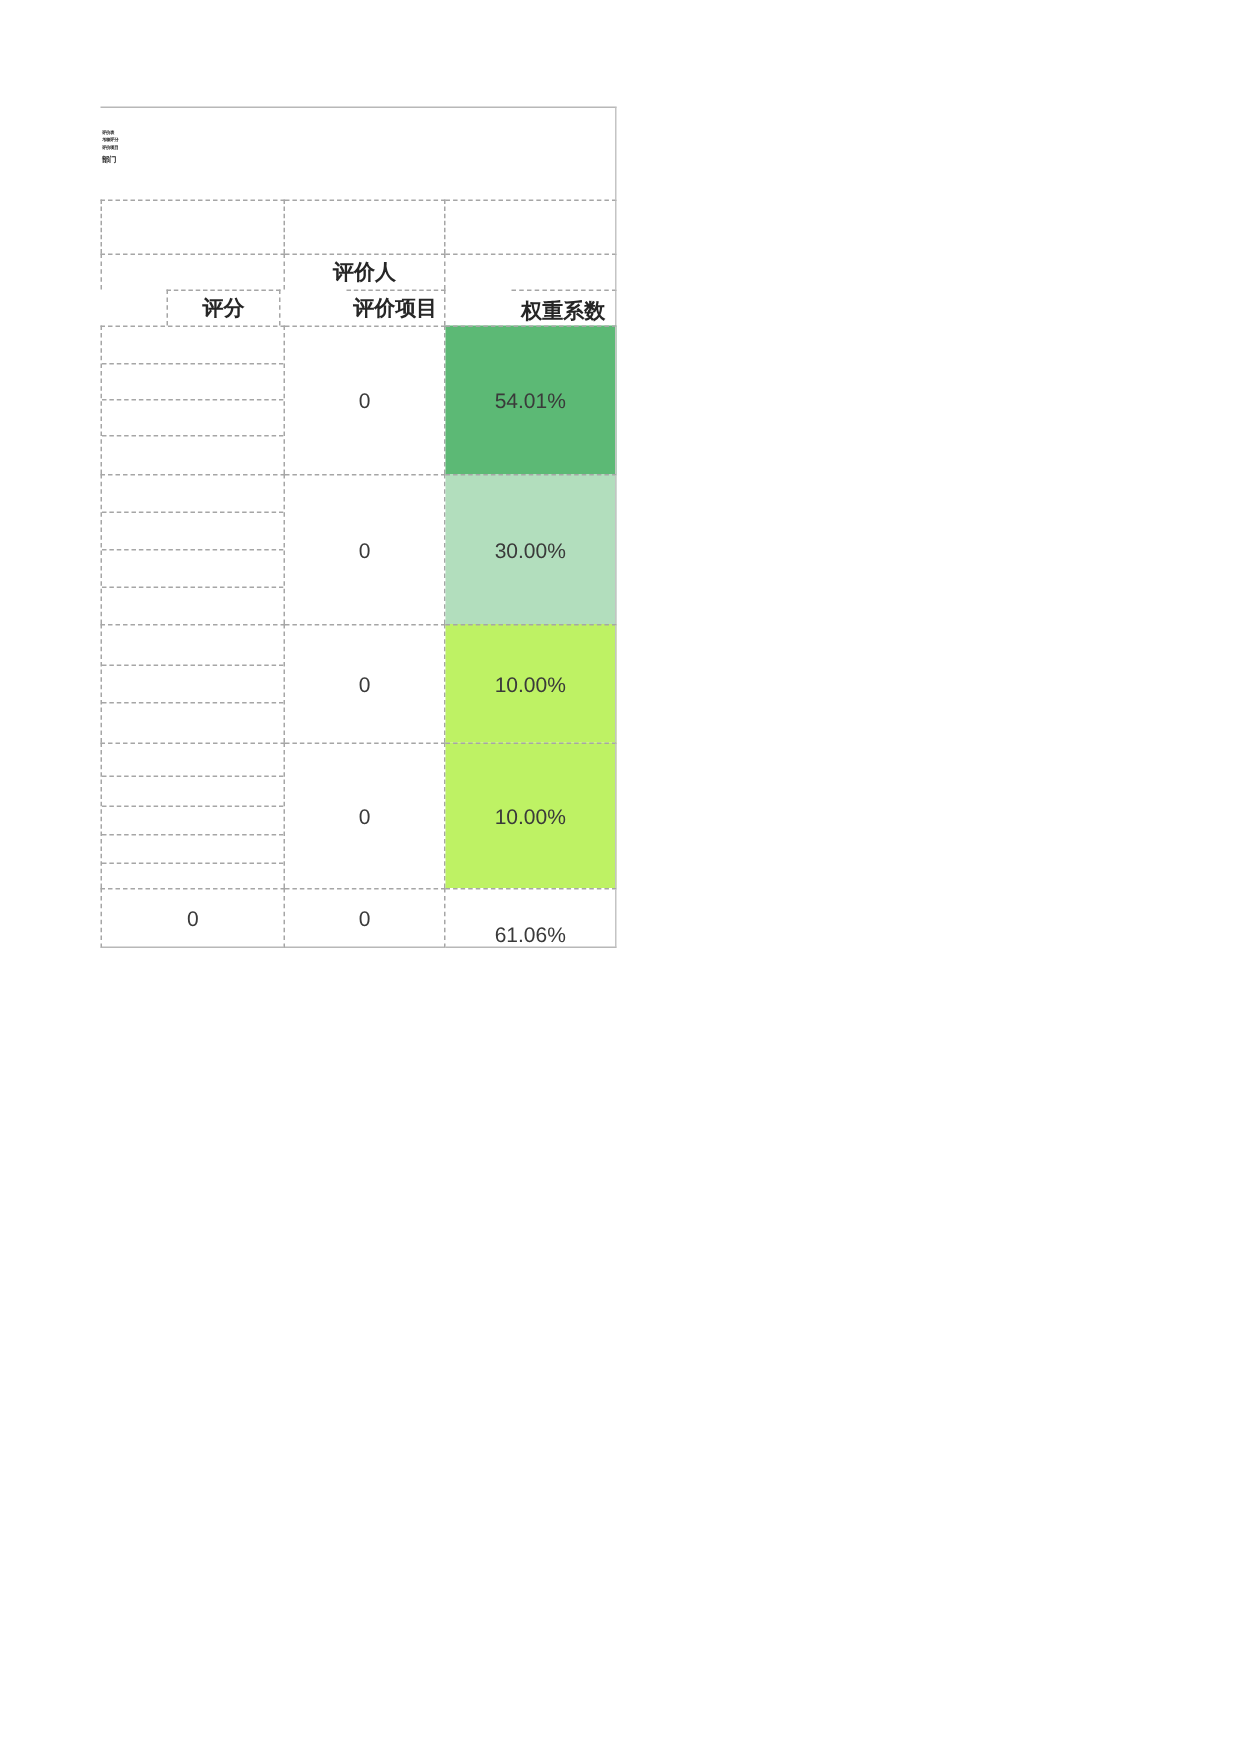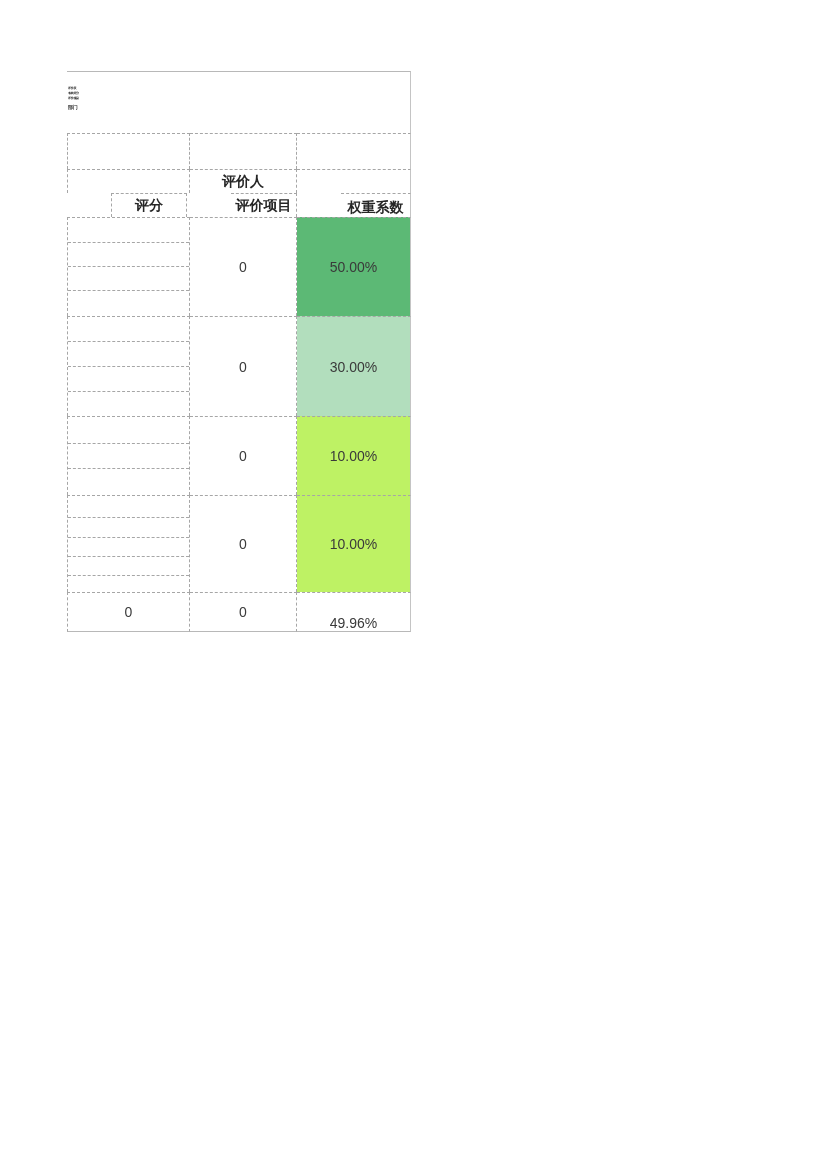--- a/index.html
+++ b/index.html
@@ -163,21 +163,21 @@
     <div class="cell c-score dash-t dash-l dash-r" style="height:99px;">
       <div class="subdivide" style="top:24px;"></div>
       <div class="subdivide" style="top:48px;"></div>
       <div class="subdivide" style="top:72px;"></div>
       <span class="num"></span>
     </div>
     <div class="cell c-total dash-t dash-r" style="height:99px;">
       <span class="num">0</span>
     </div>
     <div class="cell c-weight dash-t solid-r fill-green-dark" style="height:99px;">
-      <span class="pct">50.00%</span>
+      <span class="pct">54.01%</span>
     </div>
   </div>
 
   <div class="row data-row">
     <div class="cell c-score dash-t dash-l dash-r" style="height:100px;">
       <div class="subdivide" style="top:24px;"></div>
       <div class="subdivide" style="top:49px;"></div>
       <div class="subdivide" style="top:74px;"></div>
       <span class="num"></span>
     </div>
@@ -220,17 +220,17 @@
   </div>
 
   <div class="row total-row">
     <div class="cell c-score dash-t dash-l dash-r solid-b">
       <span class="num">0</span>
     </div>
     <div class="cell c-total dash-t dash-r solid-b">
       <span class="num">0</span>
     </div>
     <div class="cell c-weight dash-t solid-r solid-b">
-      <span class="pct">49.96%</span>
+      <span class="pct">61.06%</span>
     </div>
   </div>
 
 </div>
 
 </body></html>

